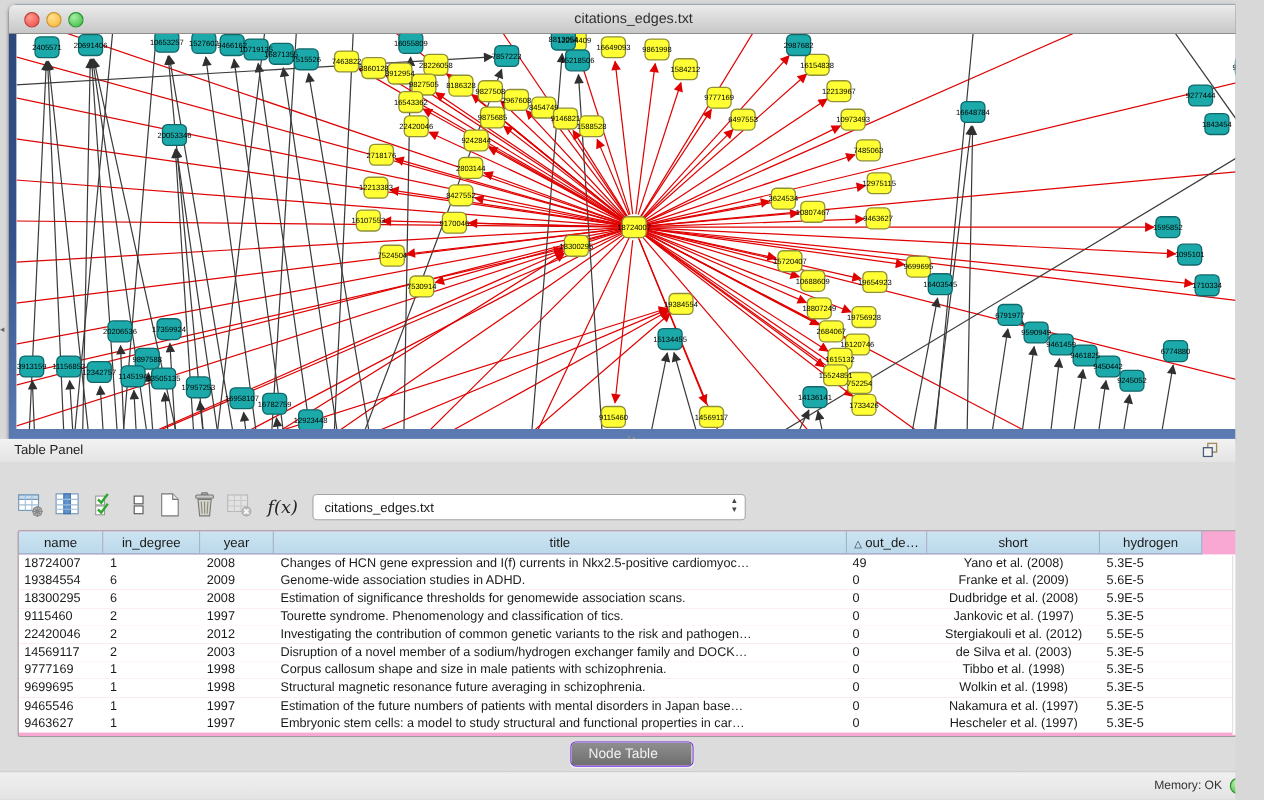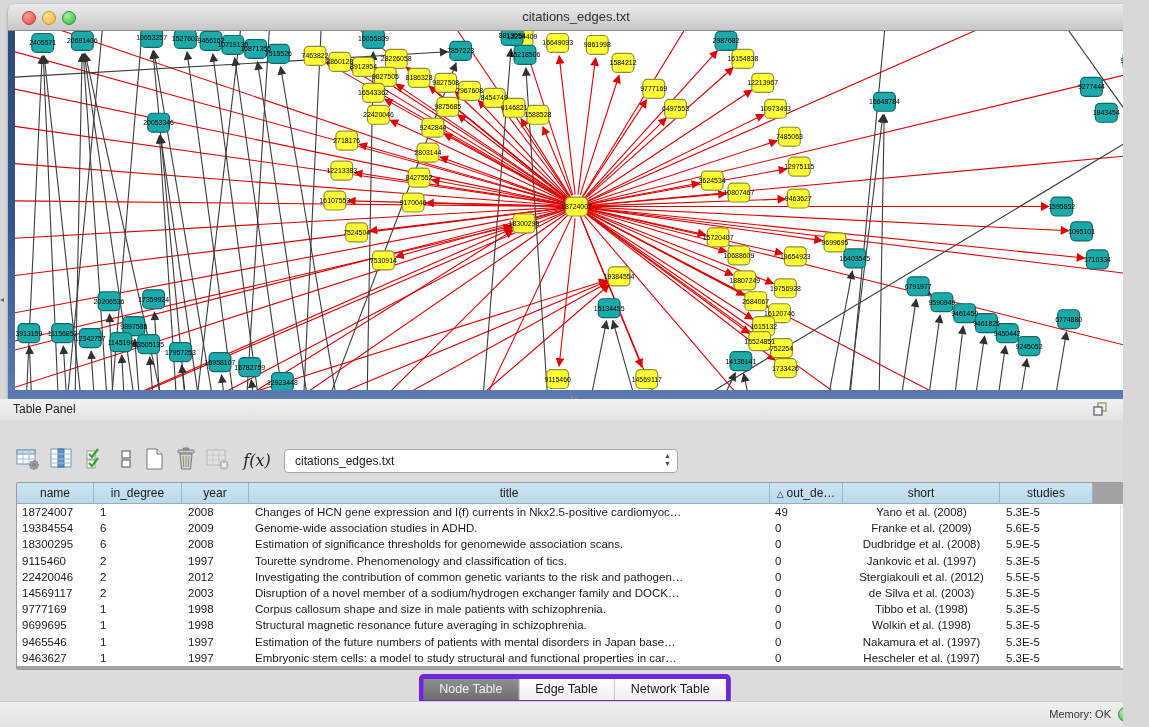--- a/index.html
+++ b/index.html
@@ -38,38 +38,38 @@
   .tp-body{position:absolute;left:0;top:420px;width:1149px;height:282px;background:#DCDCDC;}
 
   .toolbar{position:absolute;left:0;top:24px;height:34px;width:100%;}
   .tb-icon{position:absolute;top:2px;width:28px;height:28px;background:transparent;border:none;padding:0;cursor:pointer;}
   .combo{position:absolute;left:284px;top:5px;width:392px;height:22px;background:#FFFFFF;
     border:1px solid #A5A5A5;border-radius:4px;font-size:12px;color:#1A1A1A;cursor:pointer;}
   .combo .val{position:absolute;left:10px;top:4px;}
   .combo .stepper{position:absolute;right:6px;top:2px;display:flex;flex-direction:column;line-height:8px;font-size:7px;color:#444;}
 
   .table-wrap{position:absolute;left:16px;top:62px;width:1119px;height:186px;
-    background:#a3a3a3;border:1px solid #9C9C9C;border-radius:2px;overflow:hidden;}
+    background:#f9a8d4;border:1px solid #9C9C9C;border-radius:2px;overflow:hidden;}
   .thead{display:flex;height:21px;}
   .th{box-sizing:border-box;height:21px;background:linear-gradient(180deg,#CCE4F2,#BBD9EA);
     border-right:1px solid #93B9CF;border-bottom:1px solid #8FB0C6;
     font-size:12px;color:#1A1A1A;text-align:center;line-height:20px;cursor:pointer;
     overflow:hidden;white-space:nowrap;}
   .th .sort{font-size:9px;margin-right:3px;color:#224;}
   .tr{display:flex;height:16.2px;background:#FFFFFF;cursor:default;}
   .td{box-sizing:border-box;font-size:11.5px;color:#1A1A1A;line-height:16px;
     overflow:hidden;white-space:nowrap;}
   .scrollbar{position:absolute;right:1px;top:22px;bottom:1px;width:14px;background:#FCFCFC;
     border-left:1px solid #E2E2E2;}
   .scrollbar .thumb{position:absolute;left:2px;top:3px;width:9px;height:22px;border-radius:5px;
     background:linear-gradient(90deg,#C9C9C9,#ACACAC);border:1px solid #A0A0A0;}
 
   .tabs{position:absolute;left:50%;transform:translateX(-50%);top:254px;height:21px;display:flex;
-    border:5px solid #6d28d9;border-radius:5px;overflow:hidden;background:#FFF;
-    box-shadow:0 1px 1px rgba(255,255,255,.7);}
+    border:1px solid #6d28d9;border-radius:5px;overflow:hidden;background:#FFF;
+    box-shadow:0 1px 1px rgba(255,255,255,.7);flex-direction:column;}
   .tab{height:21px;line-height:21px;font-size:12.5px;padding:0 16px;cursor:pointer;
     background:linear-gradient(180deg,#FFFFFF,#EFEFEF);color:#1A1A1A;border-right:1px solid #B9B9B9;}
   .tab:last-child{border-right:none;}
   .tab.selected{background:linear-gradient(180deg,#8F8F8F,#6E6E6E);color:#F1F1F1;}
 
   .statusbar{position:absolute;left:0;bottom:0;width:1149px;height:25px;
     background:linear-gradient(180deg,#F0F0F0,#E3E3E3);border-top:1px solid #CFCFCF;}
   .mem-label{position:absolute;right:38px;top:6px;font-size:11px;color:#333;}
   .mem-dot{position:absolute;right:16px;top:5px;width:13px;height:13px;border-radius:50%;
     background:radial-gradient(circle at 35% 30%,#B4F0A8,#35B335);border:1px solid #2A8A2A;}
@@ -527,21 +527,21 @@
       </div>
 
       <div class="table-wrap">
         <div class="thead" id="thead">
             <div class="th" style="width: 77px;">name</div>
             <div class="th" style="width: 88px;">in_degree</div>
             <div class="th" style="width: 67px;">year</div>
             <div class="th" style="width: 521px;">title</div>
             <div class="th" style="width: 73px;"><span class="sort">△</span>out_de…</div>
             <div class="th" style="width: 157px;">short</div>
-            <div class="th" style="width: 93px;">studies</div>
+            <div class="th" style="width: 93px;">hydrogen</div>
           </div>
         <div id="tbody">
             <div class="tr">
               <div class="td" style="width: 77px; text-align: left; padding-left: 5px;">18724007</div>
               <div class="td" style="width: 88px; text-align: left; padding-left: 6px;">1</div>
               <div class="td" style="width: 67px; text-align: left; padding-left: 6px;">2008</div>
               <div class="td" style="width: 521px; text-align: left; padding-left: 6px;">Changes of HCN gene expression and I(f) currents in Nkx2.5-positive cardiomyoc…</div>
               <div class="td" style="width: 73px; text-align: left; padding-left: 5px;">49</div>
               <div class="td" style="width: 157px; text-align: center; padding-left: 0px;">Yano et al. (2008)</div>
               <div class="td" style="width: 93px; text-align: left; padding-left: 6px;">5.3E-5</div>

